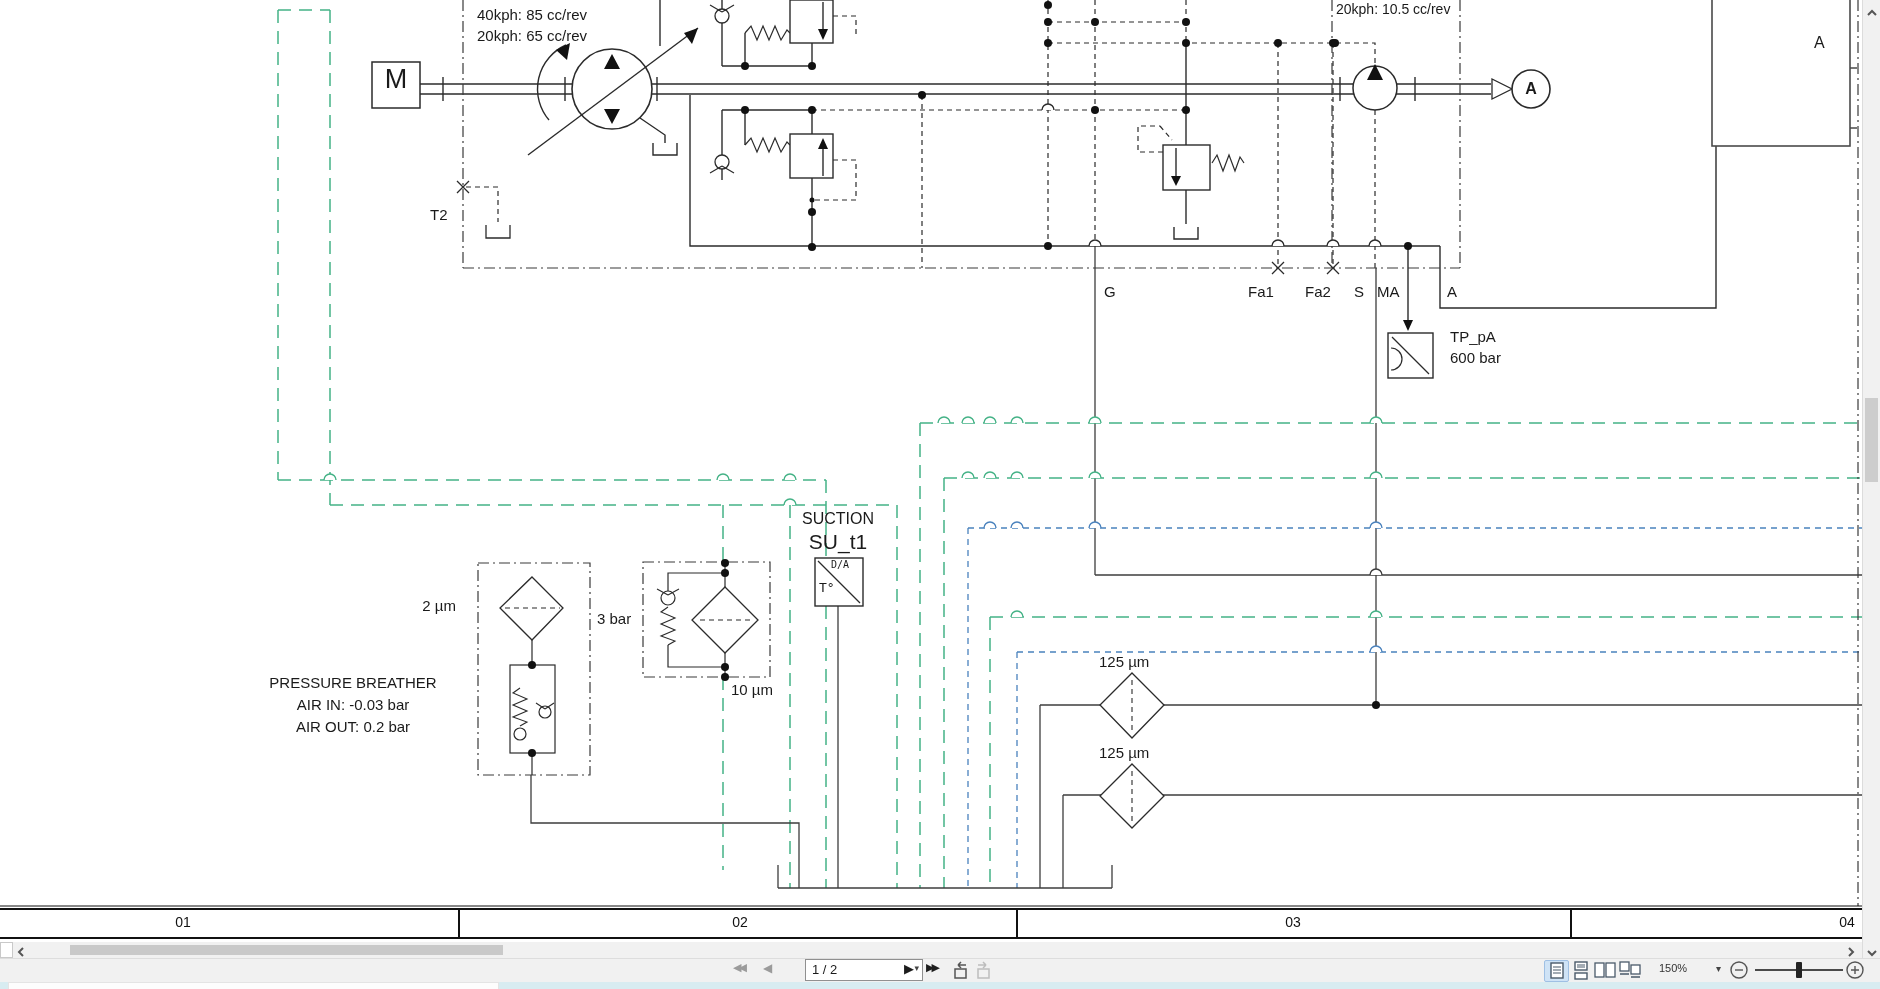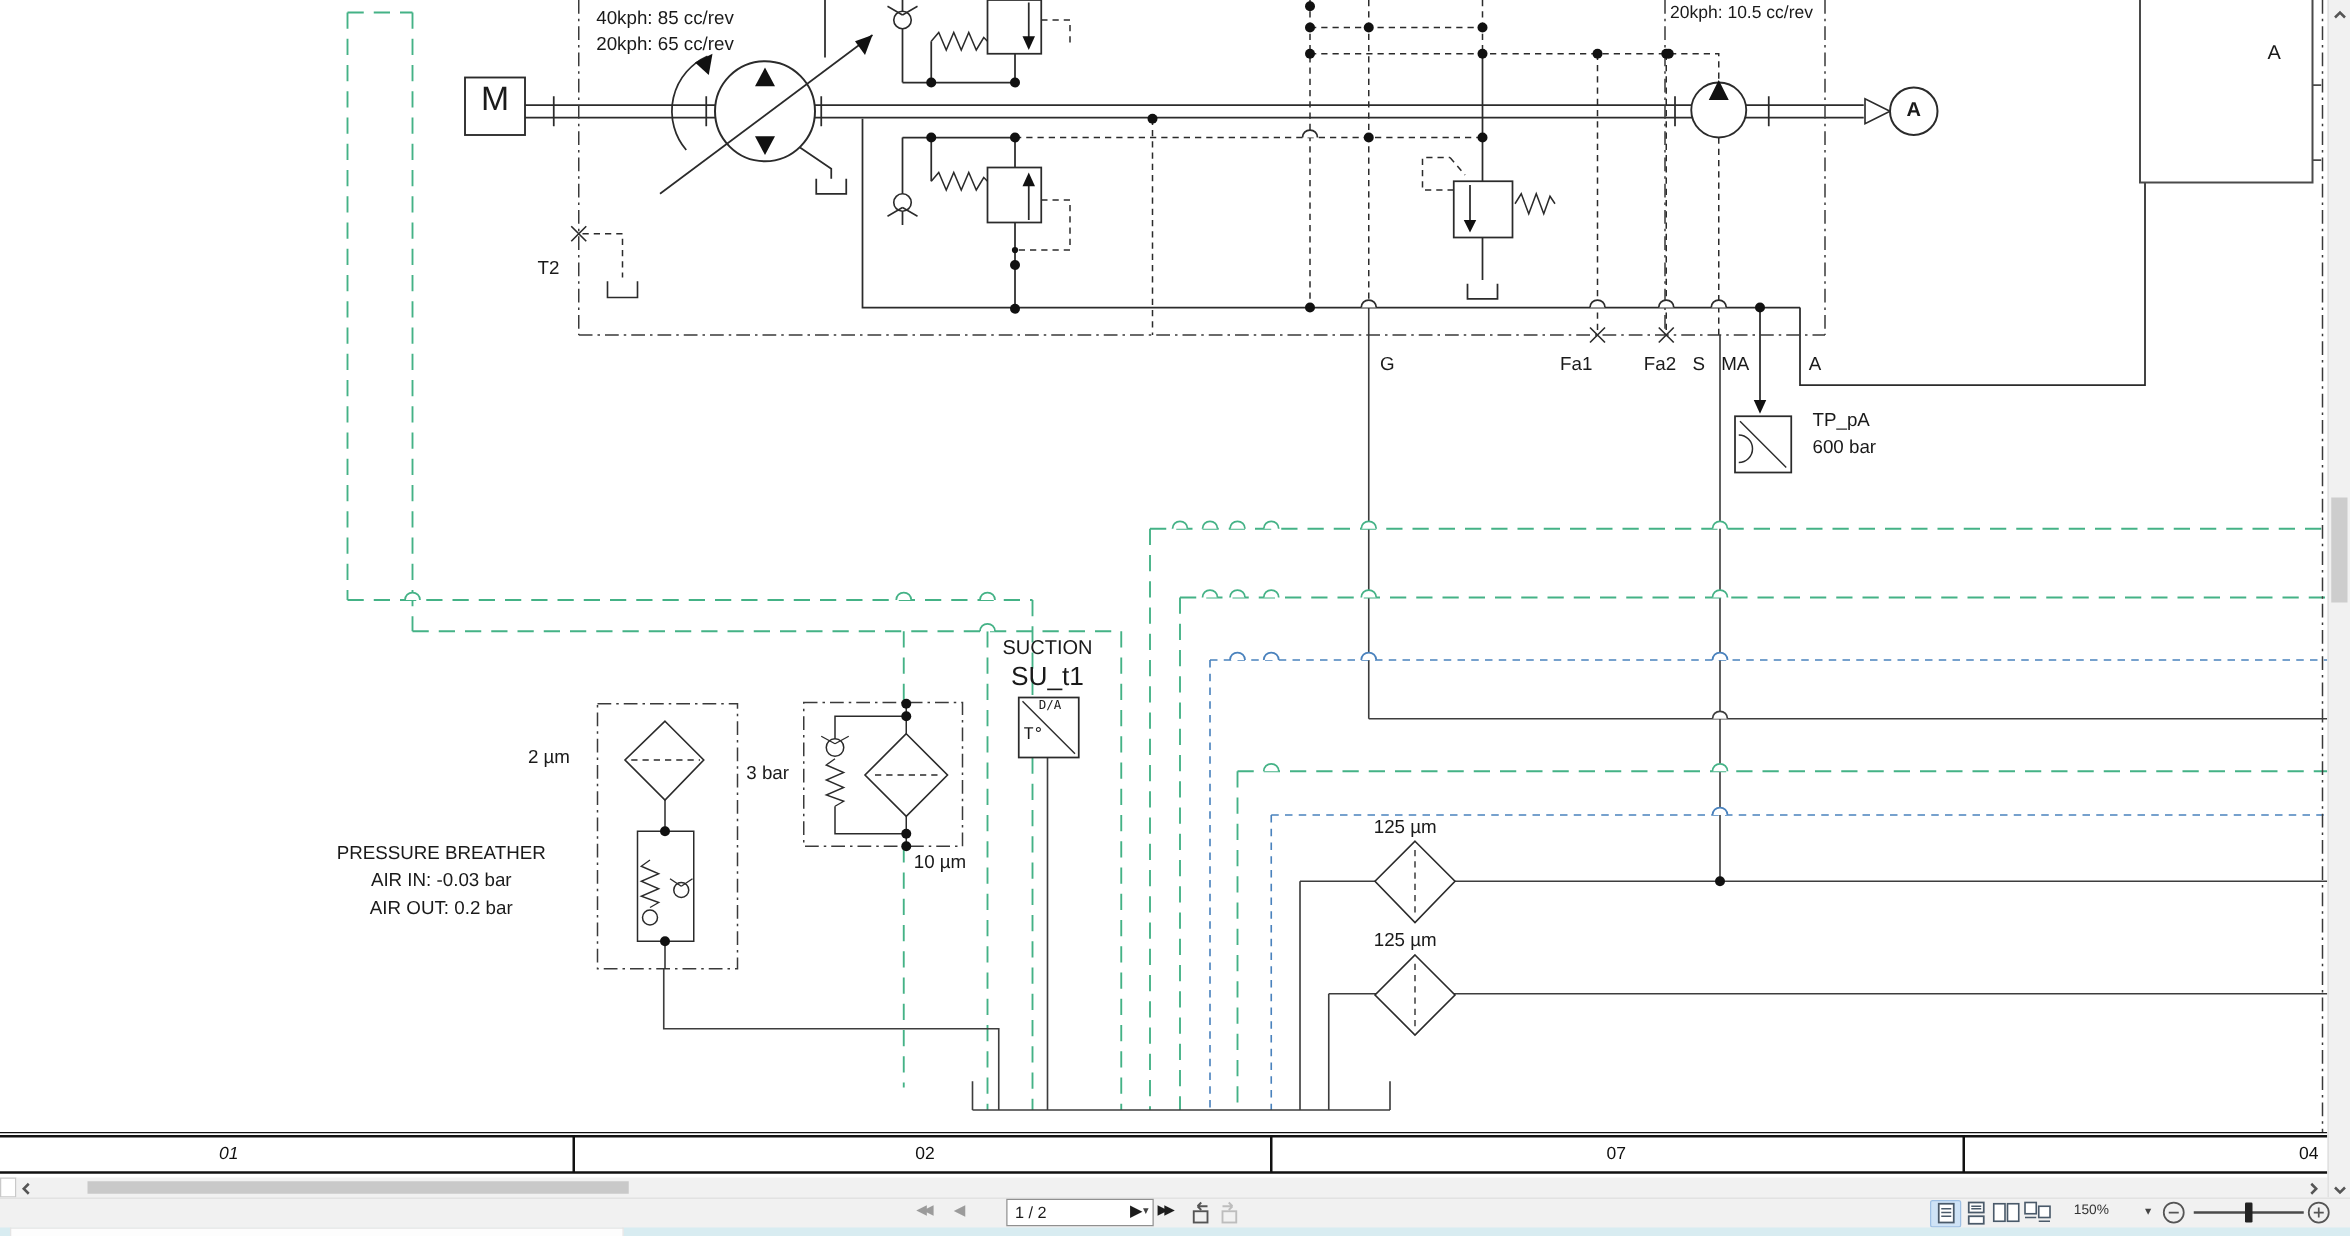--- a/index.html
+++ b/index.html
@@ -299,21 +299,21 @@
   <div class="lbl ctr" style="left:375px;top:64px;width:42px;font-size:27px;">M</div>
   <div class="lbl" style="left:477px;top:6px;">40kph: 85 cc/rev</div>
   <div class="lbl" style="left:477px;top:27px;">20kph: 65 cc/rev</div>
   <div class="lbl" style="left:1336px;top:1px;font-size:14px;">20kph: 10.5 cc/rev</div>
   <div class="lbl" style="left:430px;top:206px;">T2</div>
   <div class="lbl ctr" style="left:1518px;top:80px;width:26px;font-weight:bold;font-size:16px;">A</div>
   <div class="lbl" style="left:1814px;top:34px;font-size:16px;">A</div>
 
   <div class="lbl" style="left:1104px;top:283px;">G</div>
   <div class="lbl" style="left:1248px;top:283px;">Fa1</div>
-  <div class="lbl" style="left:1305px;top:283px;margin-left:10px;">Fa2</div>
+  <div class="lbl" style="left:1305px;top:283px;">Fa2</div>
   <div class="lbl" style="left:1354px;top:283px;">S</div>
   <div class="lbl" style="left:1377px;top:283px;">MA</div>
   <div class="lbl" style="left:1447px;top:283px;">A</div>
 
   <div class="lbl" style="left:1450px;top:328px;">TP_pA</div>
   <div class="lbl" style="left:1450px;top:349px;">600 bar</div>
 
   <div class="lbl ctr" style="left:790px;top:510px;width:96px;font-size:16px;">SUCTION</div>
   <div class="lbl ctr" style="left:790px;top:530px;width:96px;font-size:21px;">SU_t1</div>
   <div class="lbl mono" style="left:831px;top:559px;font-size:10px;">D/A</div>
@@ -323,23 +323,23 @@
   <div class="lbl ctr" style="left:233px;top:674px;width:240px;">PRESSURE BREATHER</div>
   <div class="lbl ctr" style="left:233px;top:696px;width:240px;">AIR IN: -0.03 bar</div>
   <div class="lbl ctr" style="left:233px;top:718px;width:240px;">AIR OUT: 0.2 bar</div>
 
   <div class="lbl" style="left:597px;top:610px;">3 bar</div>
   <div class="lb l lbl" style="left:731px;top:681px;">10 µm</div>
 
   <div class="lbl" style="left:1099px;top:653px;">125 µm</div>
   <div class="lbl" style="left:1099px;top:744px;">125 µm</div>
 
-  <div class="zone" style="left:161px;font-style:italic;">01</div>
+  <div class="zone" style="left:161px;">01</div>
   <div class="zone" style="left:718px;">02</div>
-  <div class="zone" style="left:1271px;">07</div>
+  <div class="zone" style="left:1271px;">03</div>
   <div class="zone" style="left:1825px;">04</div>
 
   <div id="hscroll">
     <div class="abs" style="left:0;top:0;width:11px;height:14px;background:#fff;border:1px solid #c9c9c9;"></div>
     <div class="abs" style="left:16px;top:2px;">
       <svg width="10" height="12">
           <path d="M7,2 L3,6 L7,10" stroke="#555" stroke-width="2" fill="none"></path>
         </svg>
     </div>
     <div id="hthumb"></div>

